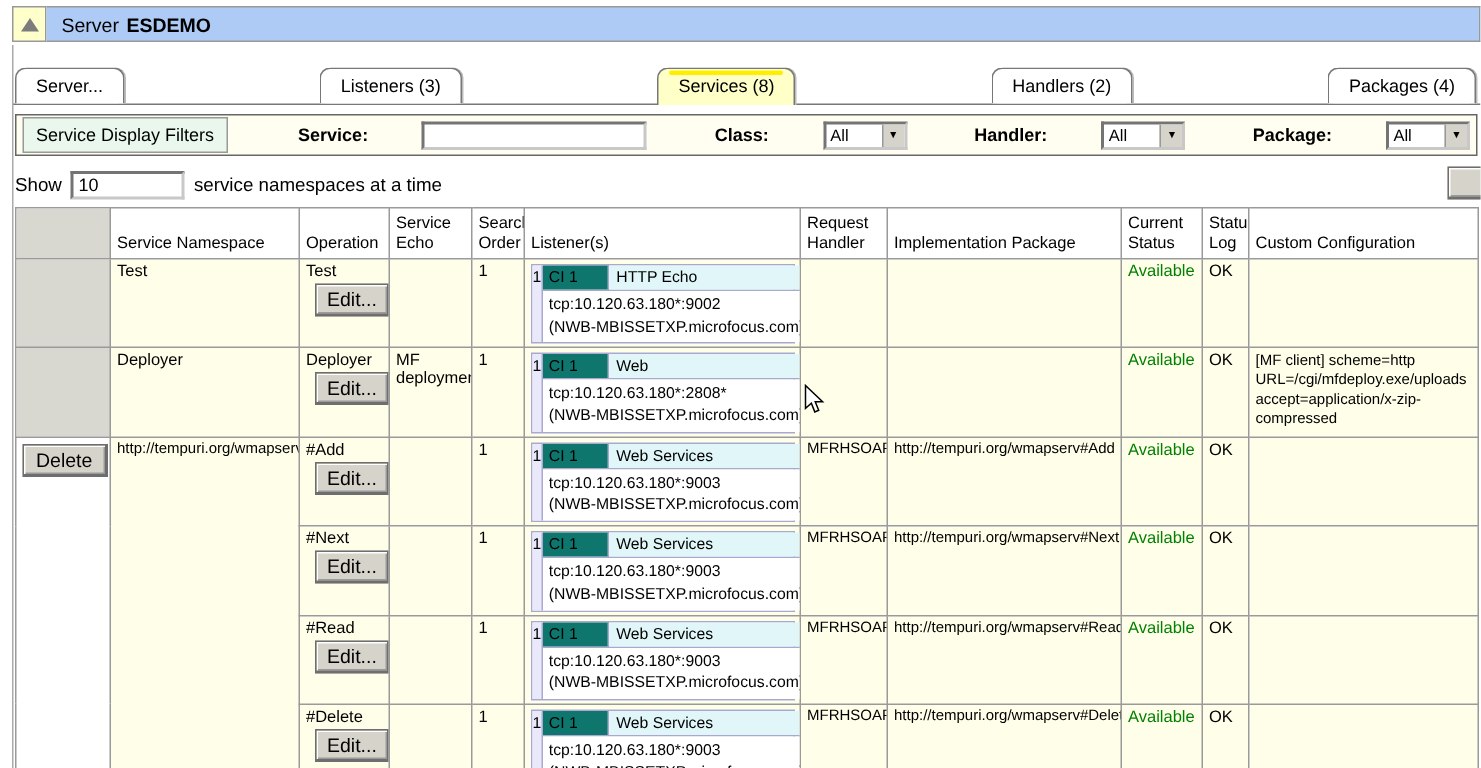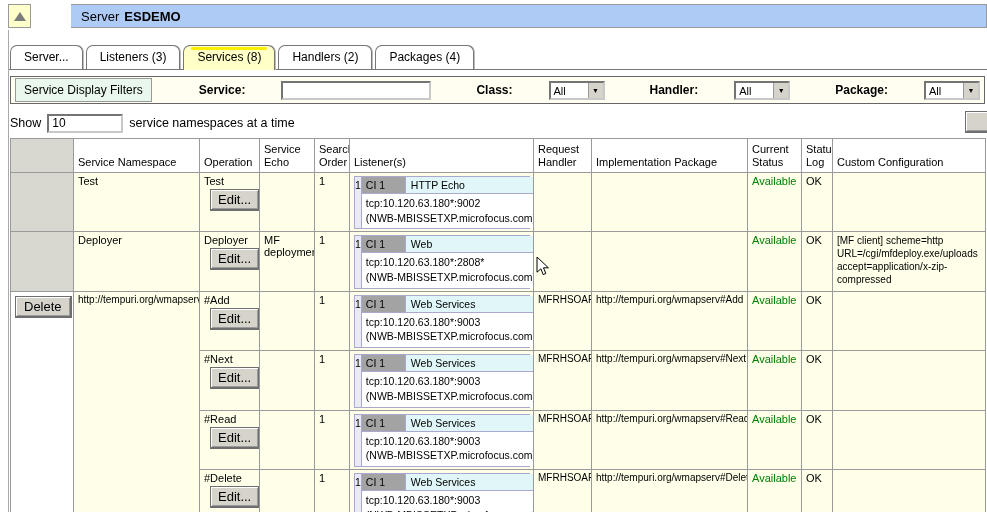--- a/index.html
+++ b/index.html
@@ -2,33 +2,33 @@
 <html><head>
 <meta charset="utf-8">
 <style>
   * { box-sizing: border-box; margin: 0; padding: 0; }
   html, body { width: 987px; height: 512px; overflow: hidden; background: #fff;
     font-family: "Liberation Sans", sans-serif; color: #000; position: relative; }
 
   .leftline { position: absolute; left: 8px; top: 30px; bottom: 0; width: 1px; background: #aaa; }
 
   
-  .titlebar { margin: 4px 0 0 8px; display: flex; height: 24px; gap: 40px; }
+  .titlebar { margin: 4px 0 0 8px; display: flex; height: 24px; }
   .collapse-box { width: 23px; height: 24px; background: #ffffcc; border: 1px solid #999;
     display: flex; align-items: center; justify-content: center; cursor: pointer; }
   .tri { width: 0; height: 0; border-left: 6px solid transparent; border-right: 6px solid transparent;
     border-bottom: 9px solid #7c7c7c; }
   .titlebar-blue { flex: 1; background: #aecbf5; border: 1px solid #999; border-left: none;
     display: flex; align-items: center; padding-left: 10px; font-size: 13px; }
   .titlebar-blue .svr-label { margin-right: 5px; }
   .titlebar-blue b { font-weight: bold; }
 
   
   .tabs { display: flex; align-items: flex-end; margin: 16px 0 0 8px; width: 979px;
-    border-bottom: 1px solid #777; padding-left: 2px; height: 26px; }
+    border-bottom: 1px solid #777; padding-left: 2px; height: 26px; justify-content: space-between; }
   .tab { position: relative; border: 1px solid #777; border-bottom: none; border-radius: 7px 7px 0 0;
     background: #fff; padding: 4px 13px 5px; margin-right: 3px; font-size: 12px; cursor: pointer;
     box-shadow: 1px 0 0 #bbb; }
   .tab.active { background: #ffffc8; margin-bottom: -1px; padding-bottom: 6px; }
   .tab.active::before { content: ""; position: absolute; top: 1px; left: 7px; right: 7px; height: 3px;
     background: #ffee00; border-radius: 2px; }
 
   
   .filterbar { margin: 6px 0 0 10px; width: 975px; height: 28px; border: 1px solid #666;
     background: #fffef0; display: flex; align-items: center; padding: 0 4px; justify-content: space-between; }
@@ -74,21 +74,21 @@
   .edit-btn { margin: 1px 0 0 6px; padding: 2px 7px; }
   .delete-btn { margin: 1px 0 0 2px; padding: 2px 8px; }
 
   
   .lst { width: 176px; border: 1px solid #a9a9cf; background: #fff; display: flex;
     font-size: 10.5px; margin-top: 1px; }
   .lst-num { width: 16px; background: #e9e9fb; border-right: 1px solid #a9a9cf;
     text-align: center; padding-top: 2px; }
   .lst-main { flex: 1; }
   .lst-top { display: flex; border-bottom: 1px solid #a9a9cf; }
-  .lst-conv { width: 44px; background: #a3a3a3; border-right: 1px solid #a9a9cf; padding: 2px 4px; }
+  .lst-conv { width: 44px; background: #0f766e; border-right: 1px solid #a9a9cf; padding: 2px 4px; }
   .lst-type { flex: 1; background: #e0f6f8; padding: 2px 5px; }
   .lst-info { padding: 2px 4px 3px; background: #fff; line-height: 1.4; white-space: nowrap; }
 
   .cursor { position: absolute; left: 536px; top: 256px; z-index: 50; pointer-events: none; }
 </style>
 </head>
 <body>
 
 <div class="leftline"></div>
 

